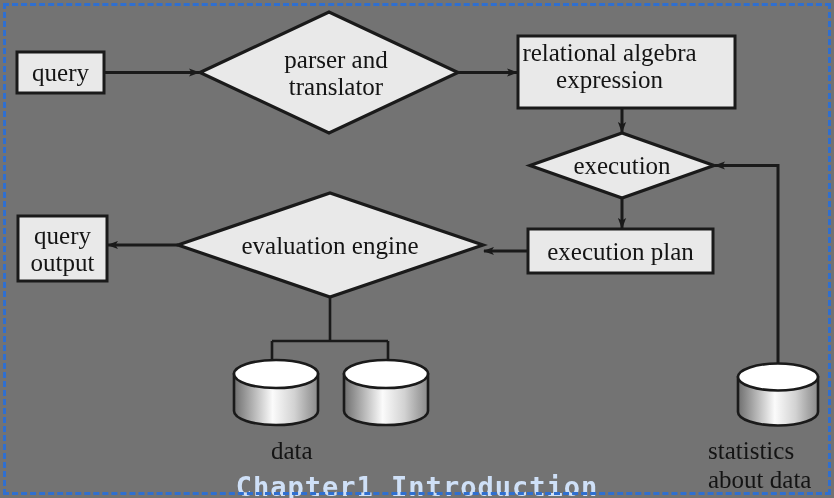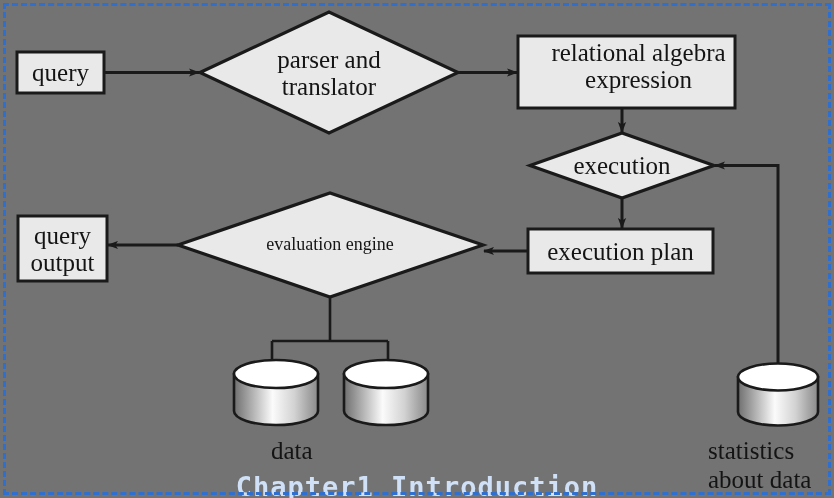--- a/index.html
+++ b/index.html
@@ -148,31 +148,31 @@
     </g>
 
     <g>
       <path d="M738,377 L738,412 A40,13.5 0 0 0 818,412 L818,377 Z" fill="url(#cylBody)" stroke="#1a1a1a" stroke-width="2.6"></path>
       <ellipse cx="778" cy="377" rx="40" ry="13.5" fill="#ffffff" stroke="#1a1a1a" stroke-width="2.6"></ellipse>
     </g>
   </svg>
 
   <div class="node-label" style="left:17px; top:52px; width:87px; height:41px; font-size:25px;">query</div>
 
-  <div class="node-label" style="left:219px; top:26px; width:220px; height:93px; font-size:25px;">parser and
+  <div class="node-label" style="left:226px; top:26px; width:220px; height:93px; font-size:25px;">parser and
 translator</div>
 
-  <div class="node-label" style="left:530px; top:36px; width:217px; height:60px; font-size:25px;">relational algebra
+  <div class="node-label" style="left:501px; top:36px; width:217px; height:60px; font-size:25px;">relational algebra
 expression</div>
 
   <div class="node-label" style="left:530px; top:145px; width:184px; height:41px; font-size:25px;">execution</div>
 
   <div class="node-label" style="left:528px; top:229px; width:185px; height:44px; font-size:25px;border-radius:9px;">execution plan</div>
 
-  <div class="node-label" style="left:196px; top:224px; width:268px; height:42px; font-size:18px;">evaluation engine</div>
+  <div class="node-label" style="left:196px; top:224px; width:268px; height:42px; font-size:25px;">evaluation engine</div>
 
   <div class="node-label" style="left:18px; top:216px; width:89px; height:65px; font-size:25px;">query
 output</div>
 
   <div class="cap-label" style="left:271px; top:437px; width:120px; font-size:25px;">data</div>
 
   <div class="cap-label" style="left:708px; top:437px; width:140px; font-size:25px;">statistics
 about data</div>
 
   <div id="watermark">Chapter1 Introduction</div>

